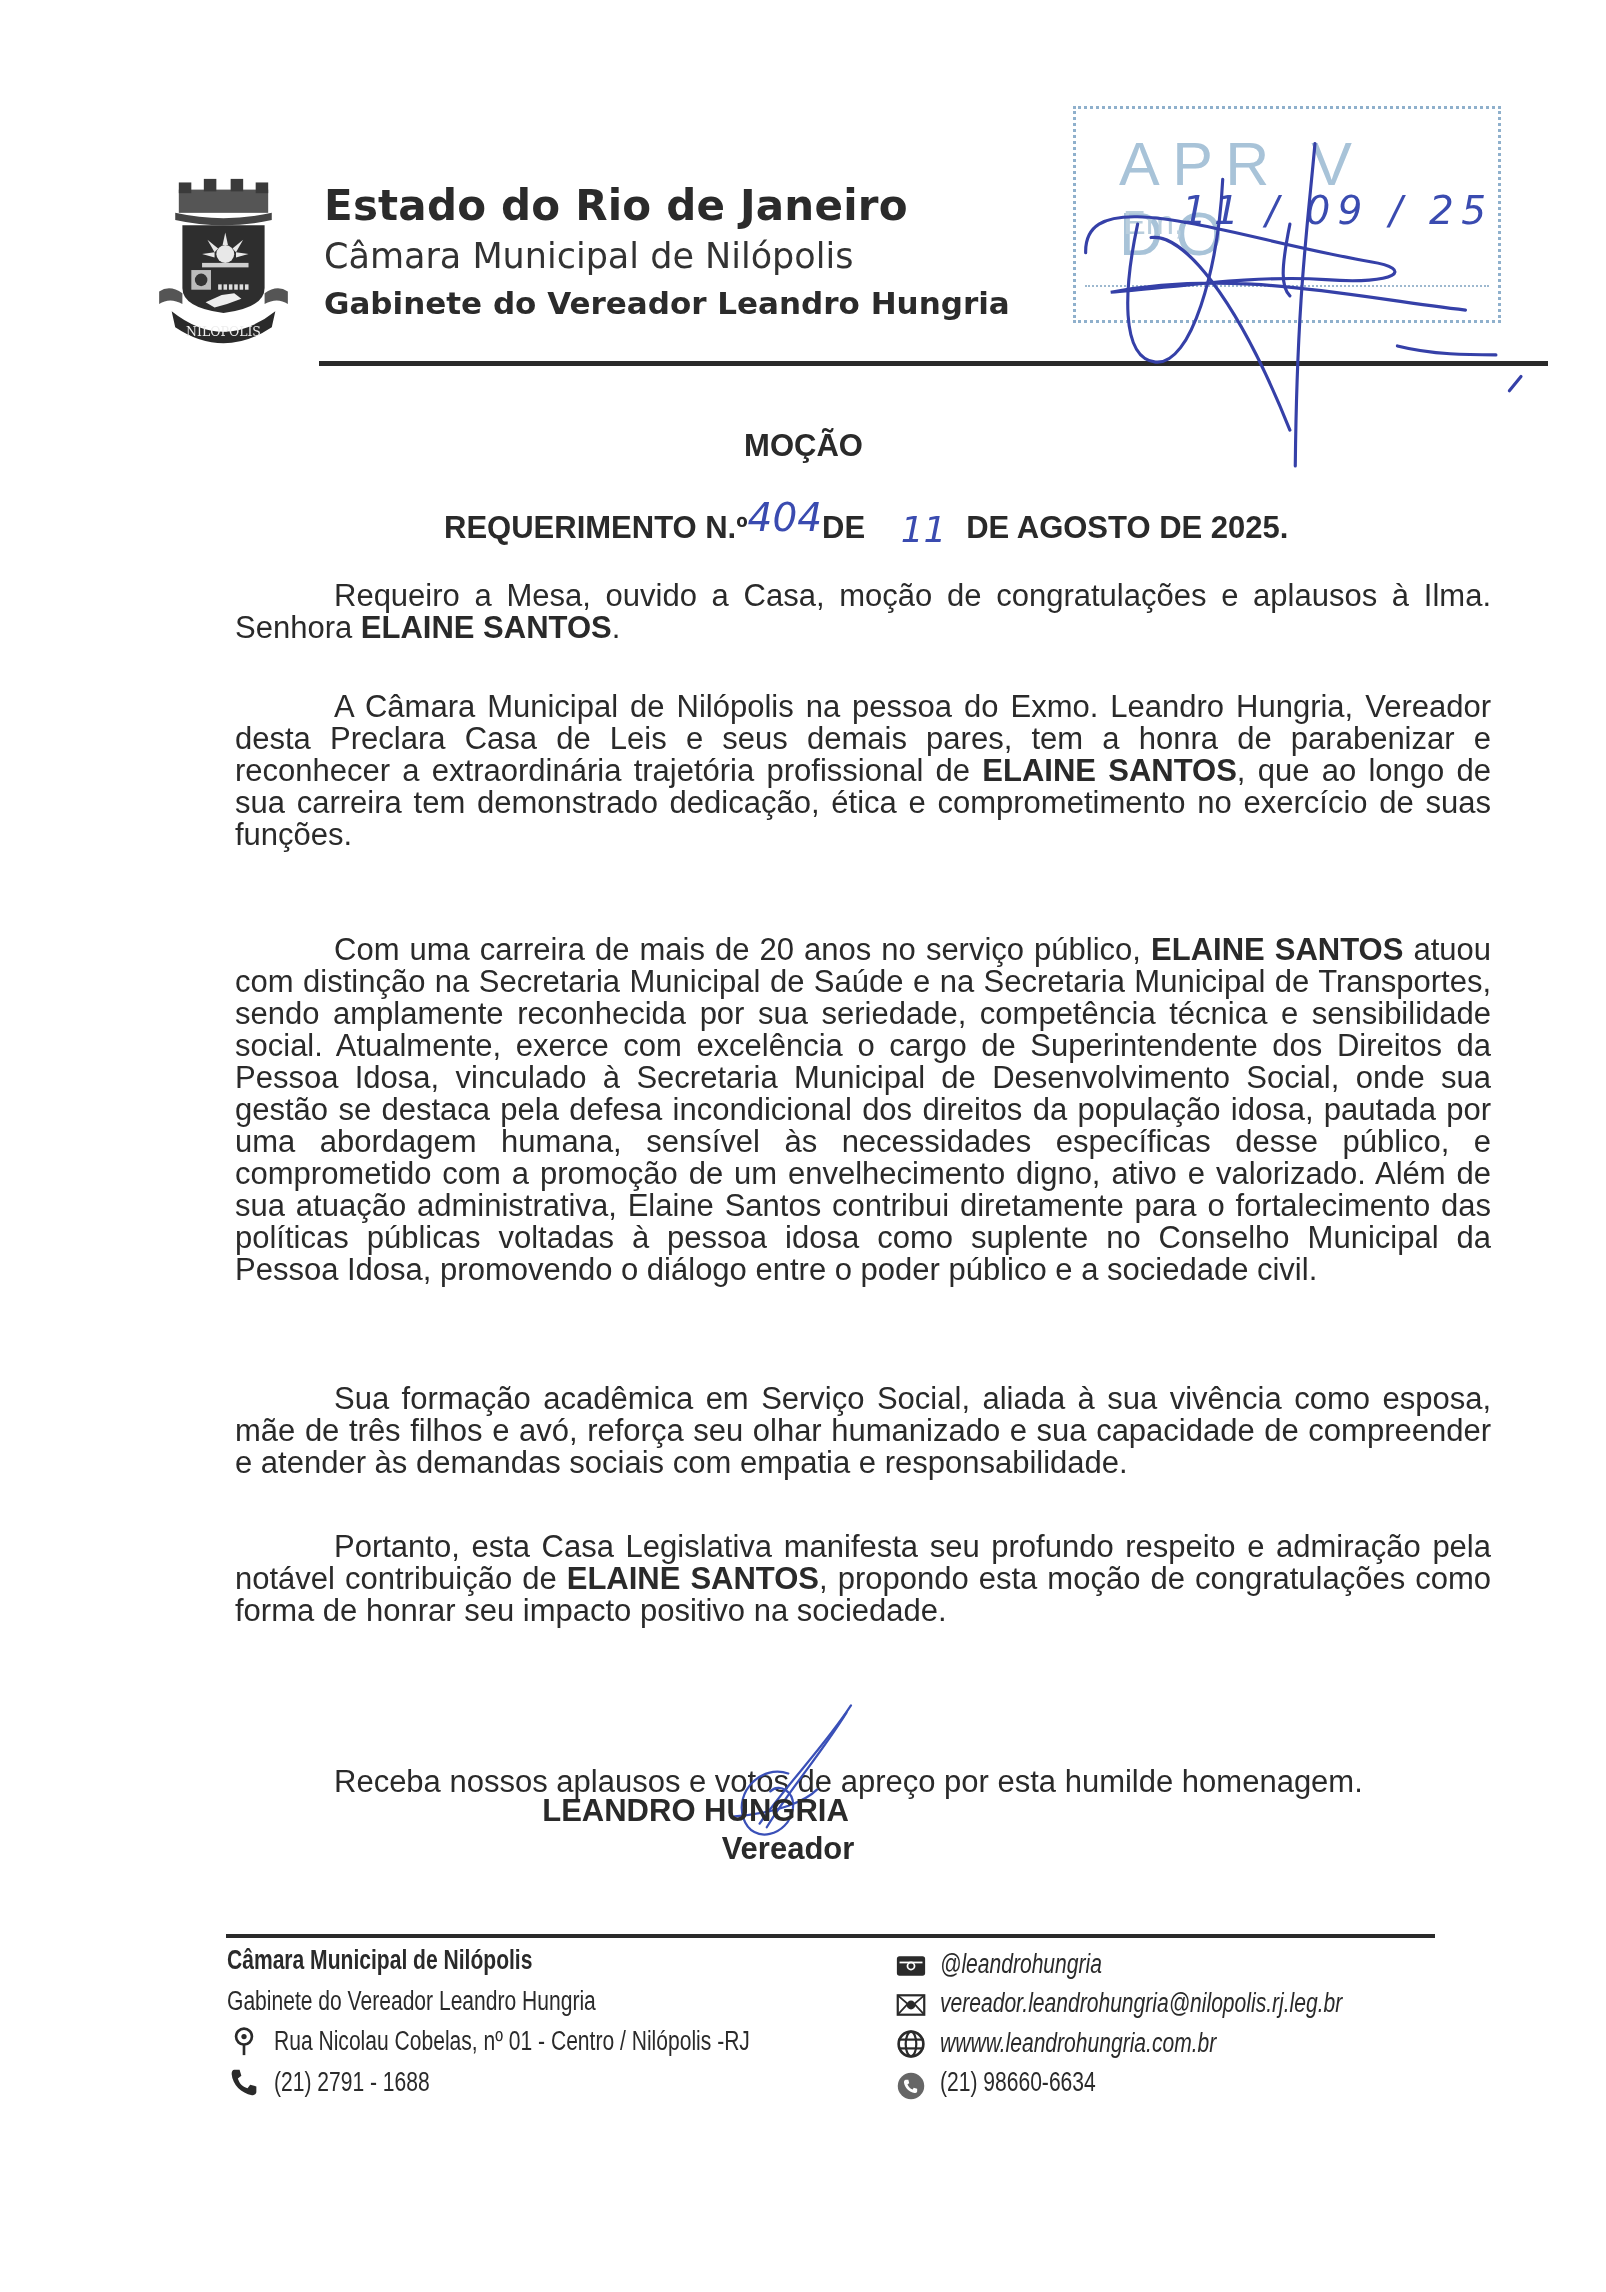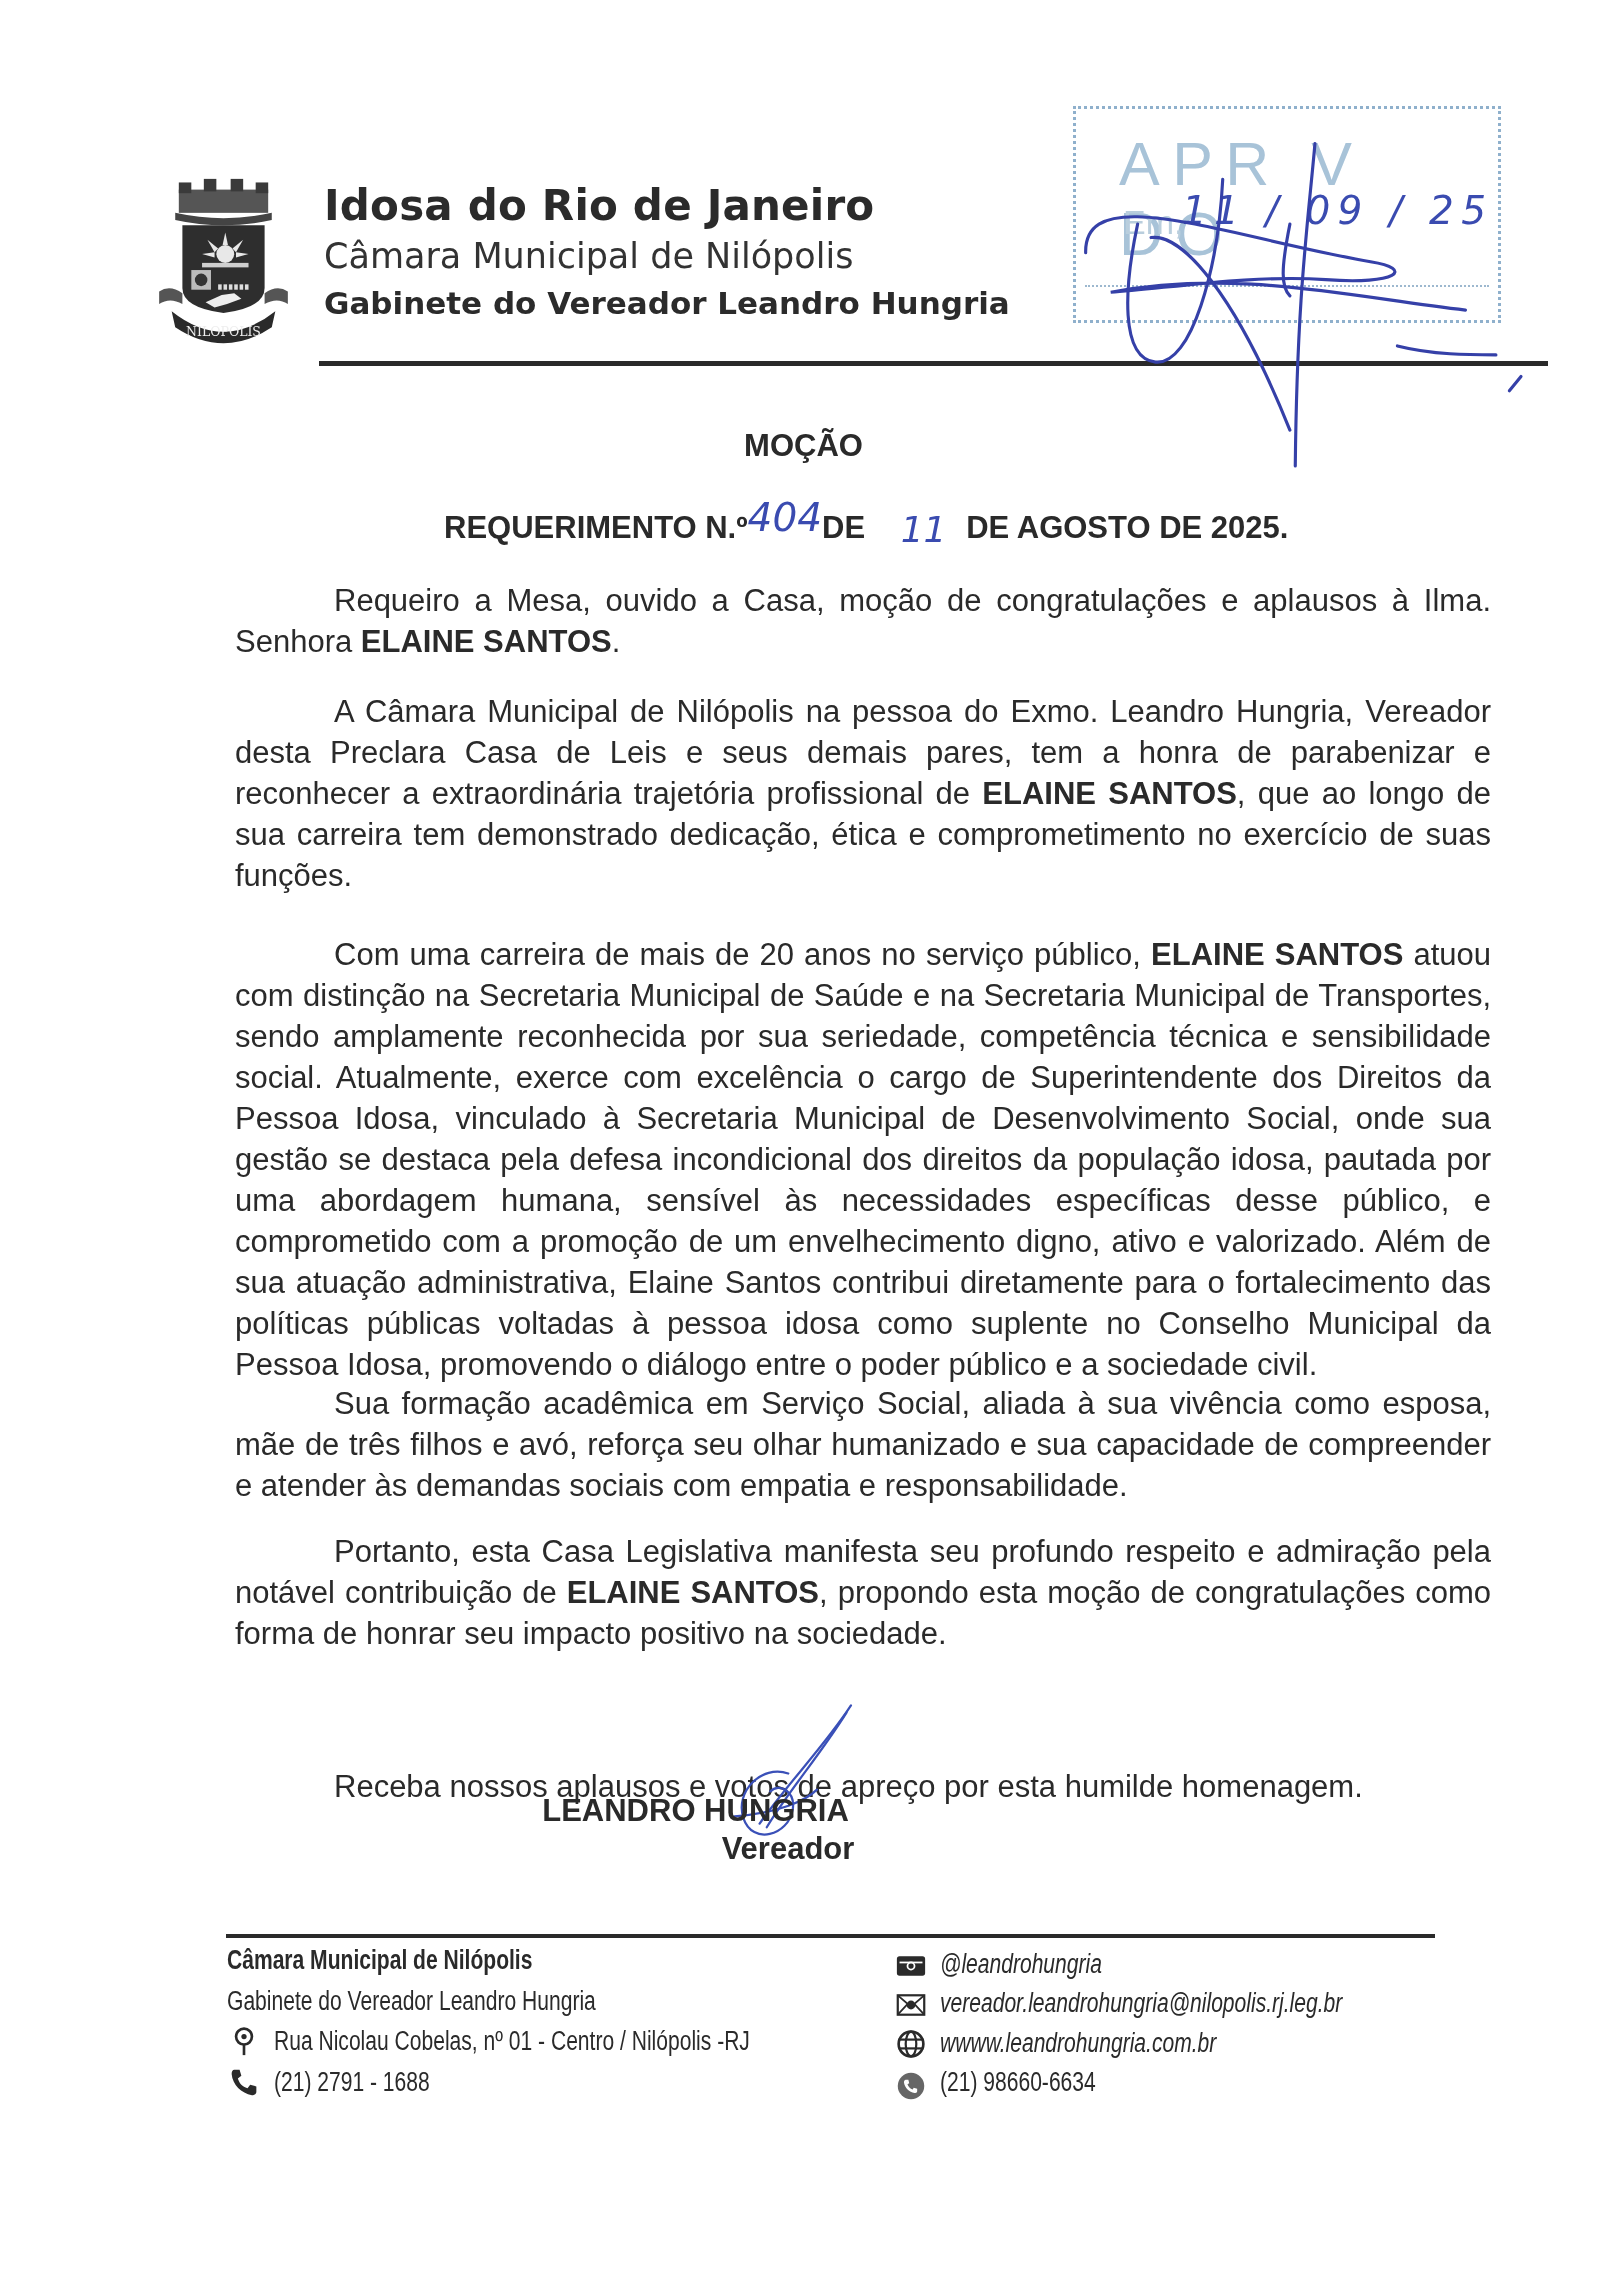--- a/index.html
+++ b/index.html
@@ -20,21 +20,21 @@
   .stamp .dash { position: absolute; left: 9px; right: 9px; top: 176px; border-top: 2.7px dotted #9db8cf; }
   .overlay { position: absolute; left: 0; top: 0; pointer-events: none; }
 
   
   .title { position: absolute; left: 0; width: 1607px; text-align: center; top: 428px; font-size: 31px; font-weight: bold; color: #2a2a2a; }
   .req { position: absolute; left: 444px; top: 502px; font-size: 31px; font-weight: bold; color: #2a2a2a; white-space: nowrap; }
   .req span { display: inline-block; }
   .hand { font-family: "DejaVu Sans", sans-serif; color: #3a4bb0; font-weight: normal; font-style: italic; font-size: 36px; }
 
   
-  .body { position: absolute; left: 235px; width: 1256px; font-size: 31px; line-height: 41px; color: #2a2a2a; text-align: justify; }
+  .body { position: absolute; left: 235px; width: 1256px; font-size: 31px; line-height: 32px; color: #2a2a2a; text-align: justify; }
   .p { margin: 0; text-indent: 99px; }
   .p b { font-weight: bold; }
   .p1 { top: 580px; }
   .p2 { top: 691px; }
   .p3 { top: 934px; }
   .p4 { top: 1383px; }
   .p5 { top: 1531px; }
   .p6 { top: 1766px; }
 
   .sig-name { position: absolute; left: 0; width: 1275px; text-align: center; top: 1793px; font-size: 31px; font-weight: bold; padding-left: 116px; box-sizing: border-box; }
@@ -84,21 +84,21 @@
     <path d="M60 140 L78 132 L92 130 L100 136 L84 142 L70 146 Z" fill="#eee"></path>
 
     <path d="M8 128 Q20 120 34 130 L34 142 Q20 134 8 142 Z" fill="#555"></path>
     <path d="M152 128 Q140 120 126 130 L126 142 Q140 134 152 142 Z" fill="#555"></path>
     <path d="M22 150 Q80 196 138 150 L134 168 Q80 204 26 168 Z" fill="#2a2a2a"></path>
   </g>
   <text x="80" y="178" text-anchor="middle" font-family="DejaVu Serif, serif" font-size="14" fill="#eee">NILOPOLIS</text>
 </svg>
 
 <div class="hdr">
-  <div class="l1">Idosa do Rio de Janeiro</div>
+  <div class="l1">Estado do Rio de Janeiro</div>
   <div class="l2">Câmara Municipal de Nilópolis</div>
   <div class="l3">Gabinete do Vereador Leandro Hungria</div>
 </div>
 <div class="hdr-rule"></div>
 
 <div class="stamp">
   <div class="word">APR  V  DO</div>
   <div class="em">Em,</div>
   <div class="dash"></div>
 </div>

